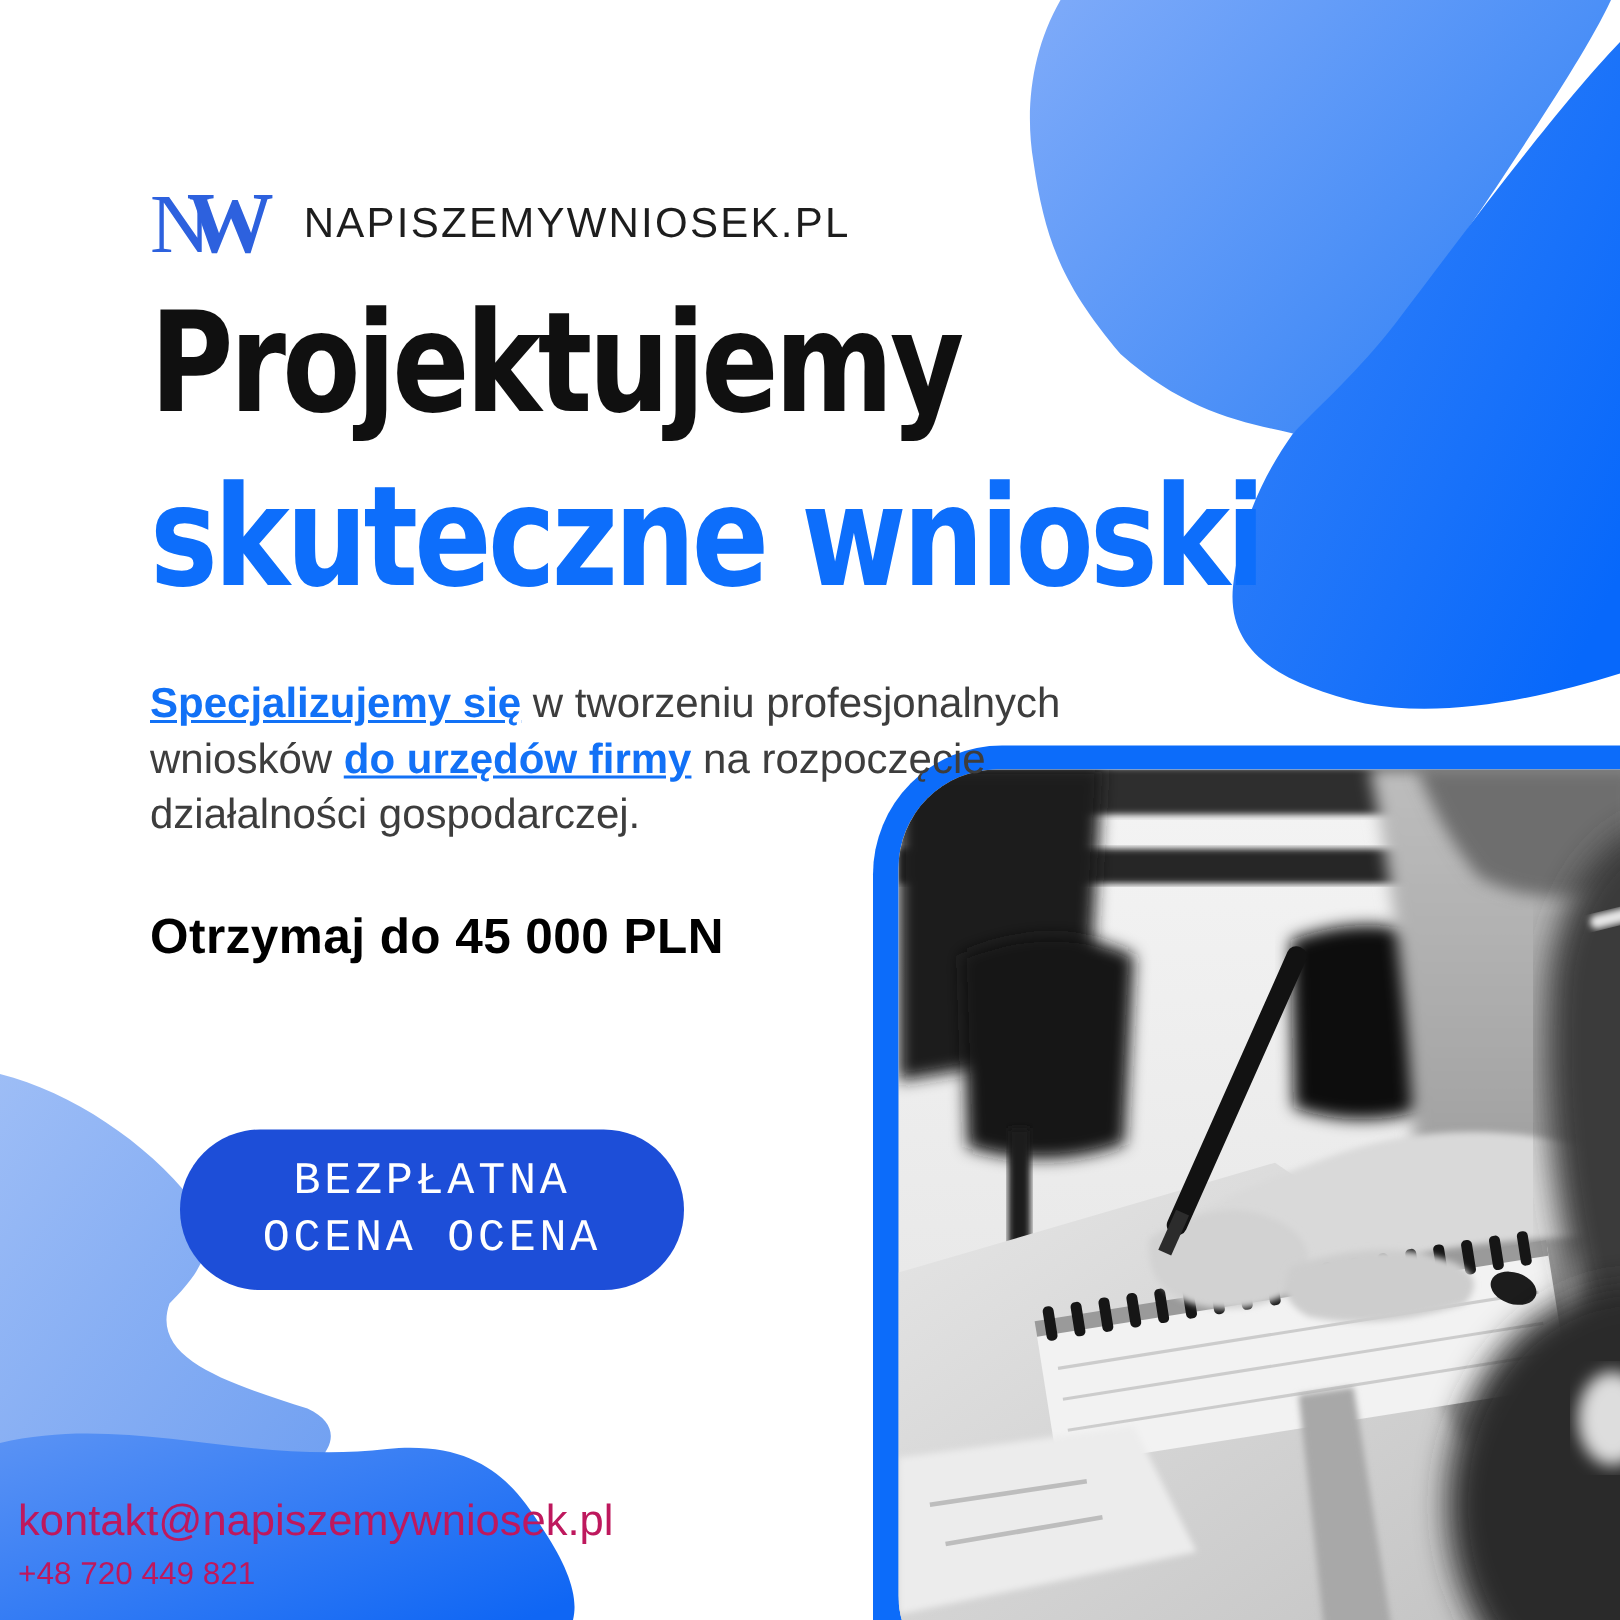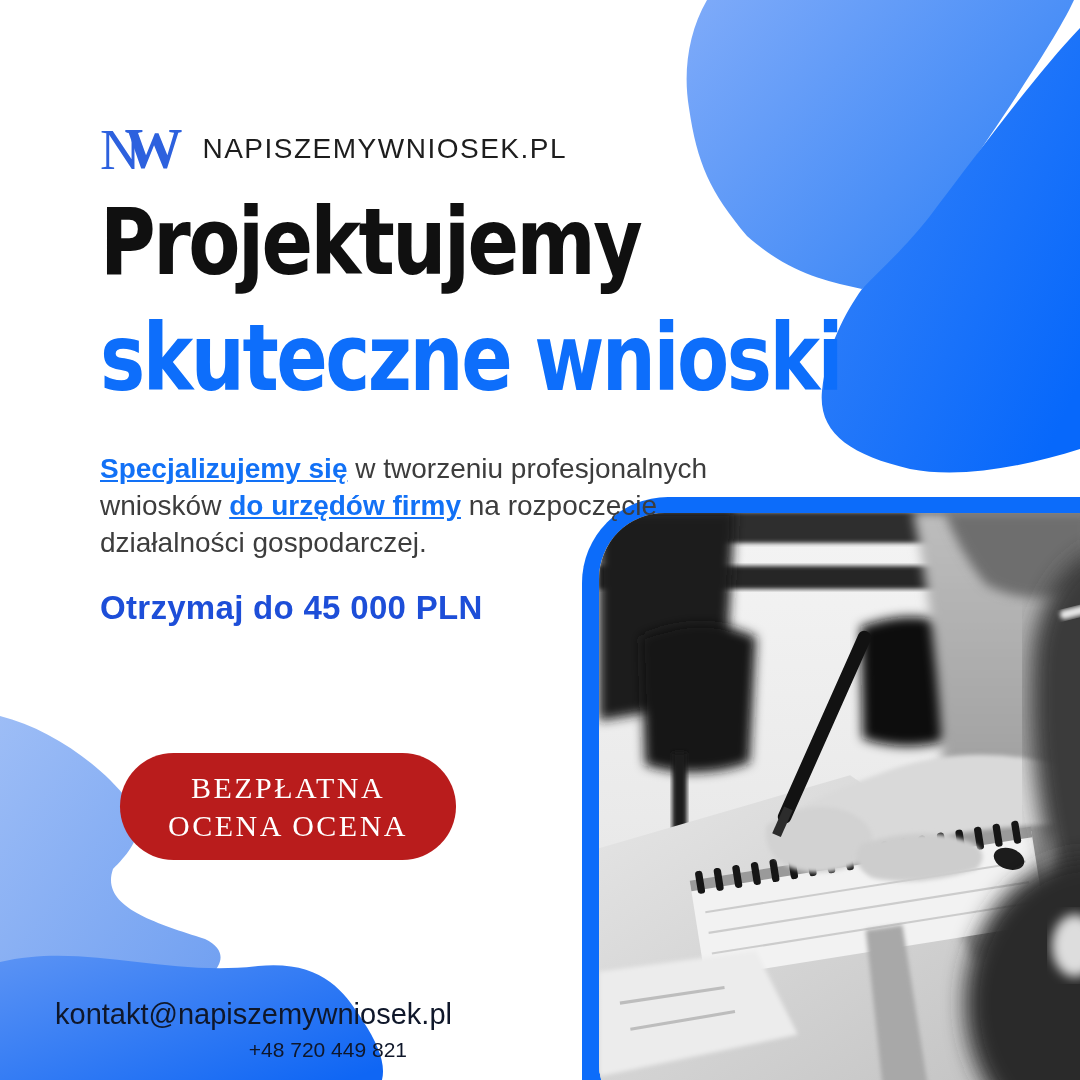--- a/index.html
+++ b/index.html
@@ -22,34 +22,34 @@
     font-size:76px;letter-spacing:-2.5px;line-height:76px;
     transform:scaleY(1.22);transform-origin:left top;white-space:nowrap;
   }
   .headline .h1a{color:#101010;}
   .headline .h1b{color:#0d6efb;margin-top:40px;}
   
   .intro{position:absolute;left:100px;top:422px;width:665px;z-index:5;
     font-size:28px;line-height:37px;color:#3d3d3d;}
   .intro b{color:#1271f6;font-weight:bold;text-decoration:underline;}
   
-  .offer{position:absolute;left:100px;top:586px;z-index:5;
-    font-weight:bold;font-size:33px;line-height:43px;color:#1d4ed8;letter-spacing:.3px;}
+  .offer{position:absolute;left:100px;top:602px;z-index:5;
+    font-weight:bold;font-size:33px;line-height:43px;color:#000000;letter-spacing:.3px;}
   
   .cta{
     position:absolute;left:120px;top:753px;width:336px;height:107px;z-index:5;
-    background:#b91c1c;border:none;border-radius:54px;cursor:pointer;
-    color:#ffffff;font-family:Liberation Serif, serif;
+    background:#1d4ed8;border:none;border-radius:54px;cursor:pointer;
+    color:#ffffff;font-family:Liberation Mono, monospace;
     font-size:30px;line-height:38px;letter-spacing:2.5px;text-align:center;
     display:flex;flex-direction:column;align-items:center;justify-content:center;
   }
   
   .contact{
     position:absolute;left:12px;top:998px;width:352px;z-index:4;
-    color:#0f172a;text-align:right;font-size:29px;line-height:33px;margin-left:43px;
+    color:#be185d;text-align:left;font-size:29px;line-height:33px;
   }
   .contact .phone{font-size:21px;margin-top:2px;}
   
   .photo-card{
     position:absolute;left:582px;top:497px;width:540px;height:625px;z-index:3;
     background:#0c6cfa;border-top-left-radius:86px;
     padding:16px 0 0 17px;box-sizing:border-box;
   }
   .photo-frame{
     width:100%;height:100%;overflow:hidden;

